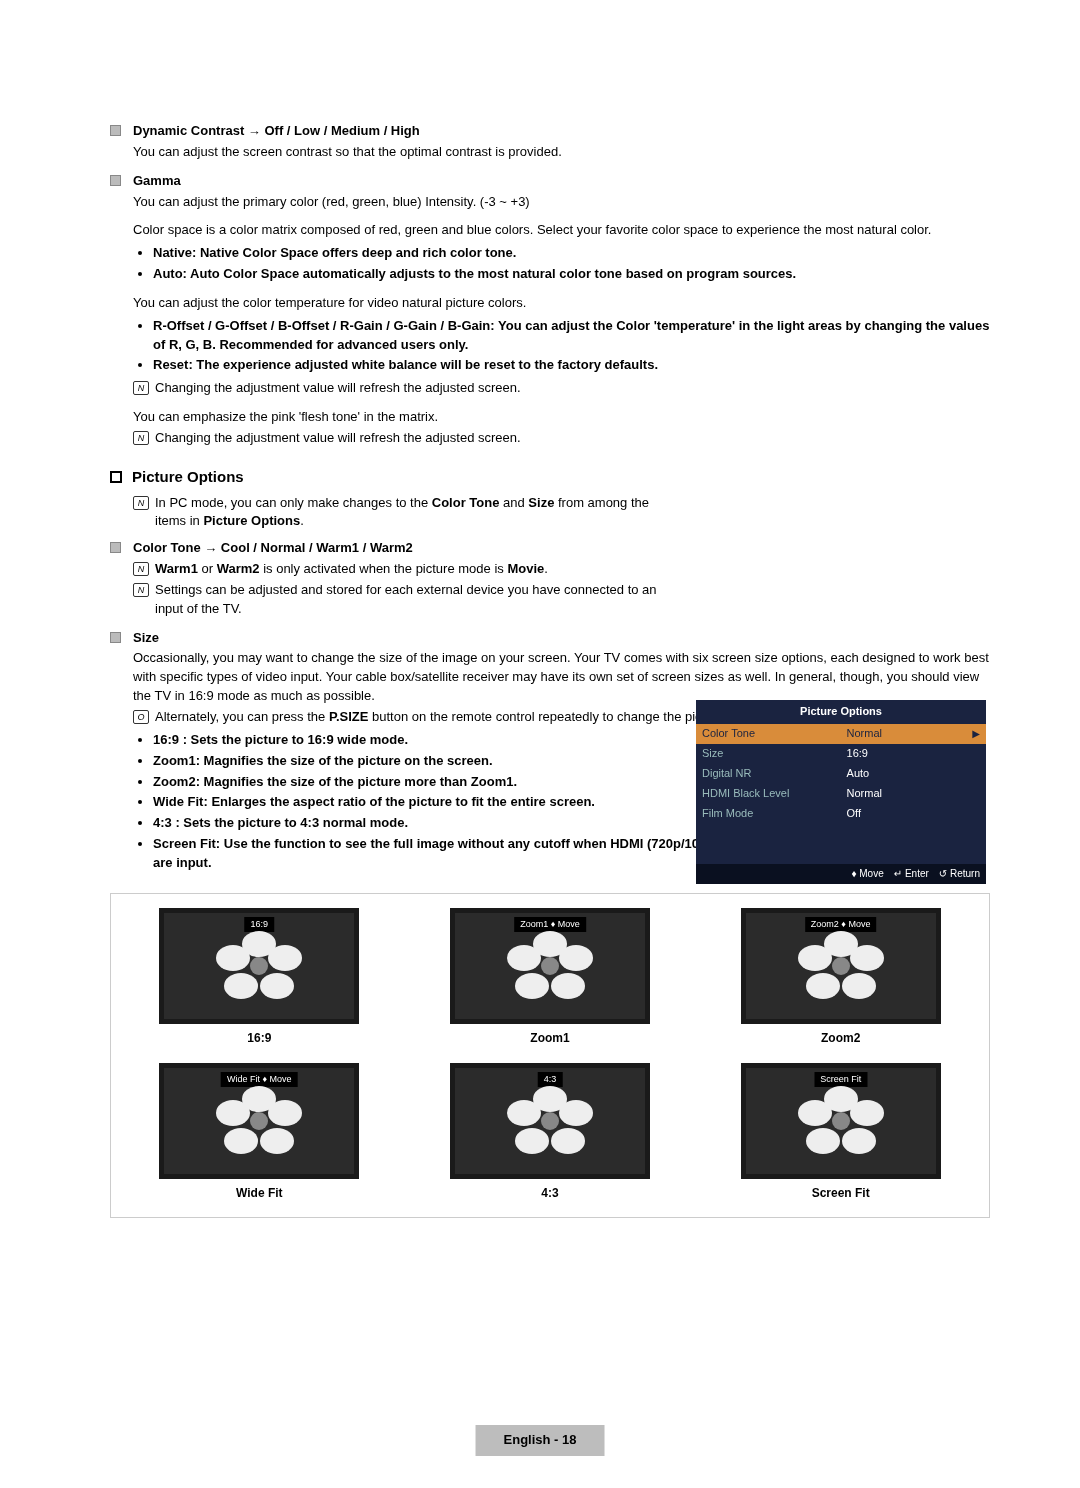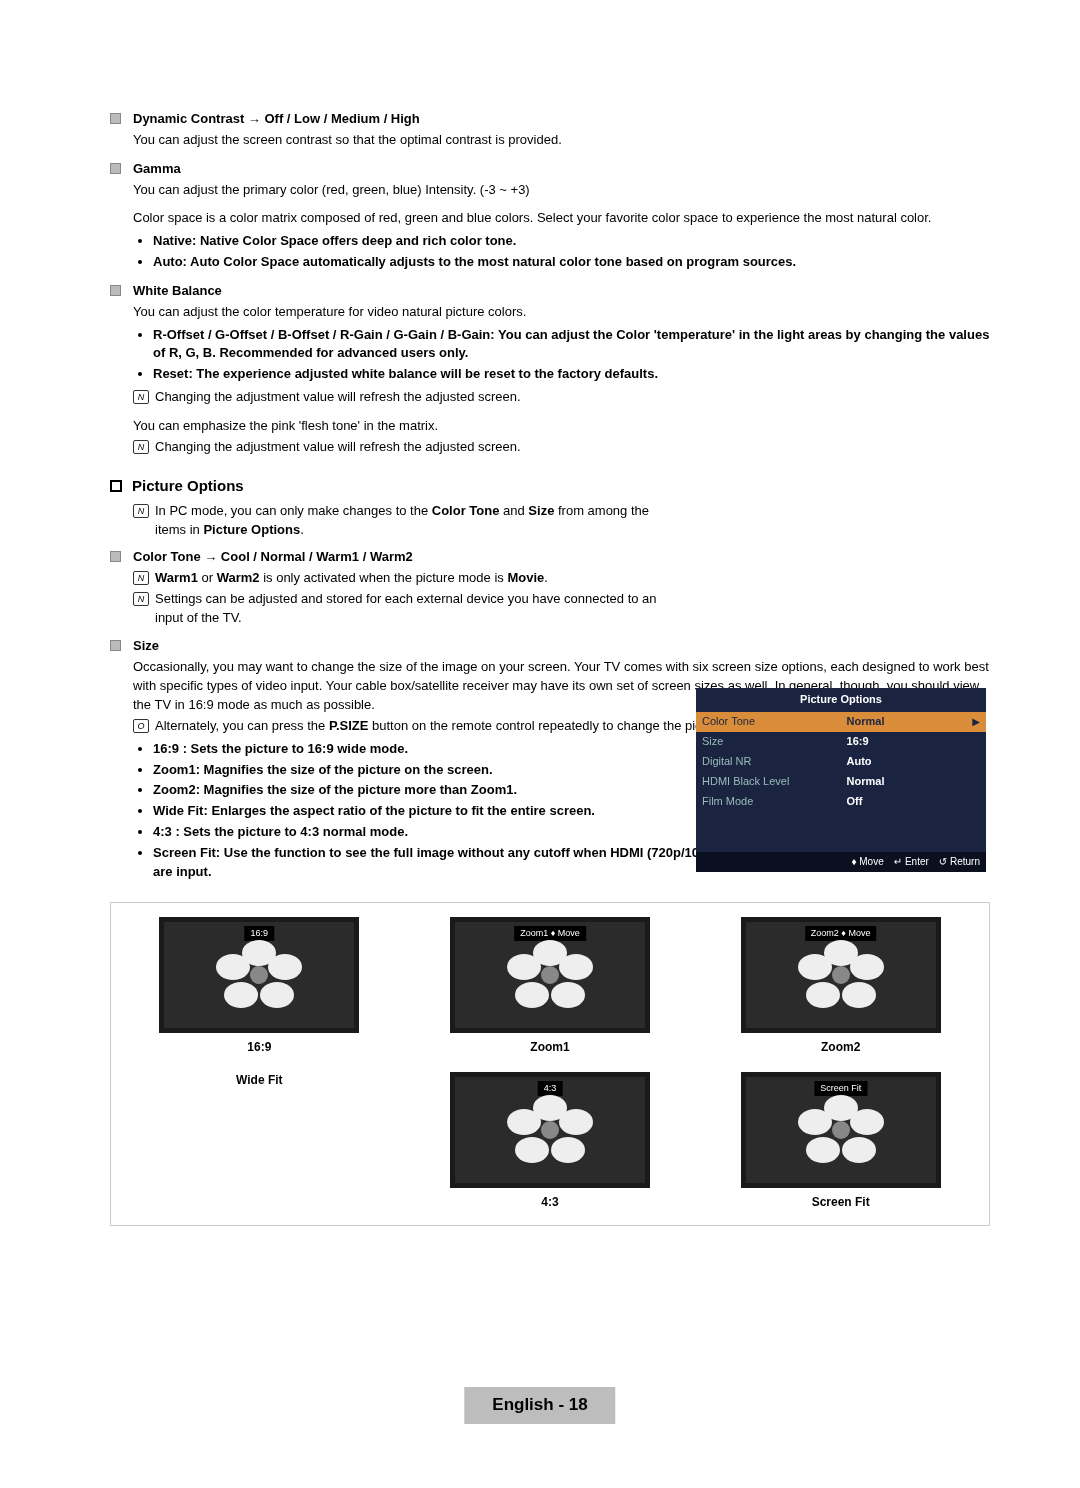--- a/index.html
+++ b/index.html
@@ -7,21 +7,21 @@
     padding: 0;
     background: #ffffff;
     font-family: Arial, Helvetica, sans-serif;
     font-size: 13px;
     line-height: 1.45;
     color: #000;
   }
   .page {
     width: 1080px;
     height: 1460px;
-    margin: 0 auto;
+    margin: 12px auto;
     position: relative;
     box-sizing: border-box;
     padding: 110px 90px 60px 110px;
   }
   .item {
     margin-bottom: 10px;
   }
   .l1 {
     display: flex;
     align-items: flex-start;
@@ -117,21 +117,20 @@
   }
   .osd .osd-row .k {
     flex: 0 0 52%;
     color: #9bb;
   }
   .osd .osd-row.sel .k {
     color: #1a2340;
   }
   .osd .osd-row .v {
     flex: 1 1 auto;
-    font-weight: bold;
   }
   .osd .osd-row .arrow {
     flex: 0 0 auto;
     font-size: 10px;
   }
   .osd .osd-foot {
     background: #0a1020;
     font-size: 10px;
     text-align: right;
     padding: 3px 6px;
@@ -199,27 +198,27 @@
     border-radius: 50%;
     left: 36px;
     top: 26px;
   }
   .gcell .cap {
     font-weight: bold;
     font-size: 12px;
   }
   .pgnum {
     position: absolute;
-    bottom: 36px;
+    bottom: 16px;
     left: 50%;
     transform: translateX(-50%);
     background: #bdbdbd;
     padding: 6px 28px;
     font-weight: bold;
-    font-size: 17px;
+    font-size: 13px;
   }
 </style>
 </head>
 <body>
 
 <div class="page">
 
   <div class="item">
     <div class="l1">
         <div class="sq"></div>
@@ -238,24 +237,20 @@
 
   <div class="item">
     <div class="desc">Color space is a color matrix composed of red, green and blue colors. Select your favorite color space to experience the most natural color.</div>
     <ul class="sub">
       <li><b>Native</b><span>: Native Color Space offers deep and rich color tone.</span></li>
       <li><b>Auto</b><span>: Auto Color Space automatically adjusts to the most natural color tone based on program sources.</span></li>
     </ul>
   </div>
 
   <div class="item">
-    <div class="l1">
-        <div class="sq"></div>
-        <span class="label">White Balance</span>
-      </div>
     <div class="desc">You can adjust the color temperature for video natural picture colors.</div>
     <ul class="sub">
       <li><b>R-Offset / G-Offset / B-Offset / R-Gain / G-Gain / B-Gain</b><span>: You can adjust the Color 'temperature' in the light areas by changing the values of R, G, B. Recommended for advanced users only.</span></li>
       <li><b>Reset</b><span>: The experience adjusted white balance will be reset to the factory defaults.</span></li>
     </ul>
     <div class="note">
         <div class="nic">N</div>
         <span>Changing the adjustment value will refresh the adjusted screen.</span>
       </div>
   </div>
@@ -386,20 +381,31 @@
             <div class="petal" style="left:54px;top:14px"></div>
             <div class="petal" style="left:46px;top:42px"></div>
             <div class="petal" style="left:10px;top:42px"></div>
             <div class="petal" style="left:2px;top:14px"></div>
             <div class="center"></div>
         </div>
       </div>
       <div class="cap">Zoom2</div>
     </div>
     <div class="gcell">
+      <div class="tv">
+        <div class="bar">Wide Fit ♦ Move</div>
+        <div class="flower">
+          <div class="petal" style="left:28px;top:0"></div>
+            <div class="petal" style="left:54px;top:14px"></div>
+            <div class="petal" style="left:46px;top:42px"></div>
+            <div class="petal" style="left:10px;top:42px"></div>
+            <div class="petal" style="left:2px;top:14px"></div>
+            <div class="center"></div>
+        </div>
+      </div>
       <div class="cap">Wide Fit</div>
     </div>
     <div class="gcell">
       <div class="tv">
         <div class="bar">4:3</div>
         <div class="flower">
           <div class="petal" style="left:28px;top:0"></div>
             <div class="petal" style="left:54px;top:14px"></div>
             <div class="petal" style="left:46px;top:42px"></div>
             <div class="petal" style="left:10px;top:42px"></div>

